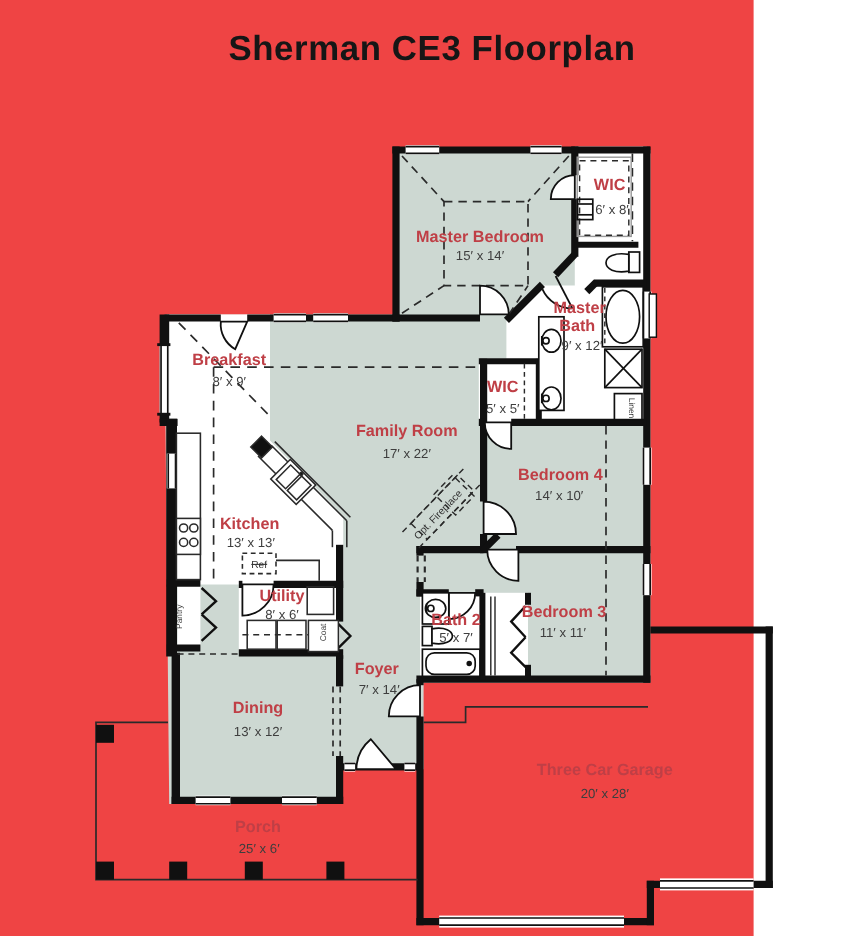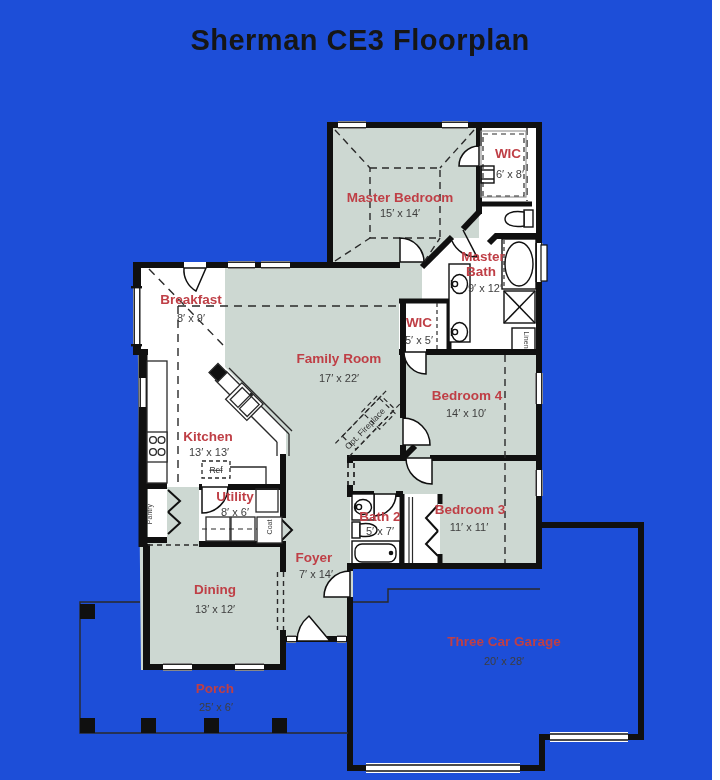--- a/index.html
+++ b/index.html
@@ -1,16 +1,16 @@
 <!DOCTYPE html>
 <html><head>
 <meta charset="utf-8">
 <style>
   html,body{margin:0;padding:0;background:#ffffff;}
-  #page{width:712px;height:780px;position:relative;background:#1d4ed8;font-family:"Liberation Sans",sans-serif;}
+  #page{width:628px;height:780px;position:relative;background:#ef4444;font-family:"Liberation Sans",sans-serif;}
   svg{position:absolute;top:0;left:0;}
   .rm{fill:#bf3f46;font-family:"Liberation Sans",sans-serif;font-weight:bold;font-size:13.5px;text-anchor:middle;}
   .dim{fill:#3e3e3e;font-family:"Liberation Sans",sans-serif;font-size:11px;text-anchor:middle;}
   .sml{fill:#3e3e3e;font-family:"Liberation Sans",sans-serif;font-size:7px;text-anchor:middle;}
 </style>
 </head>
 <body>
 <div id="page">
 <svg width="720" height="780" viewBox="0 0 720 780">
 

